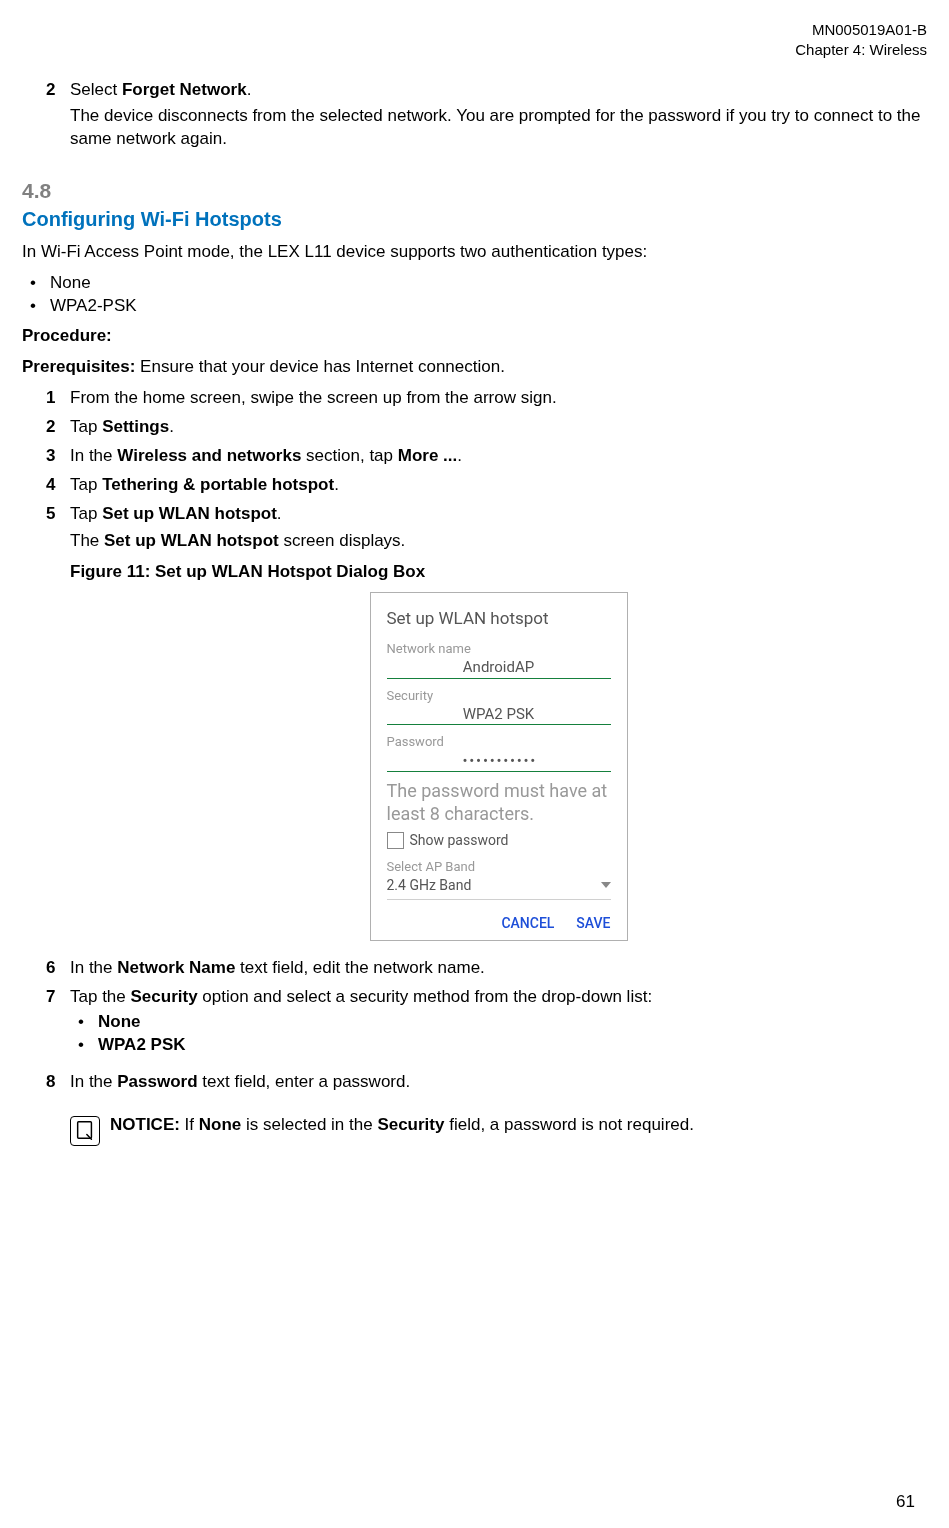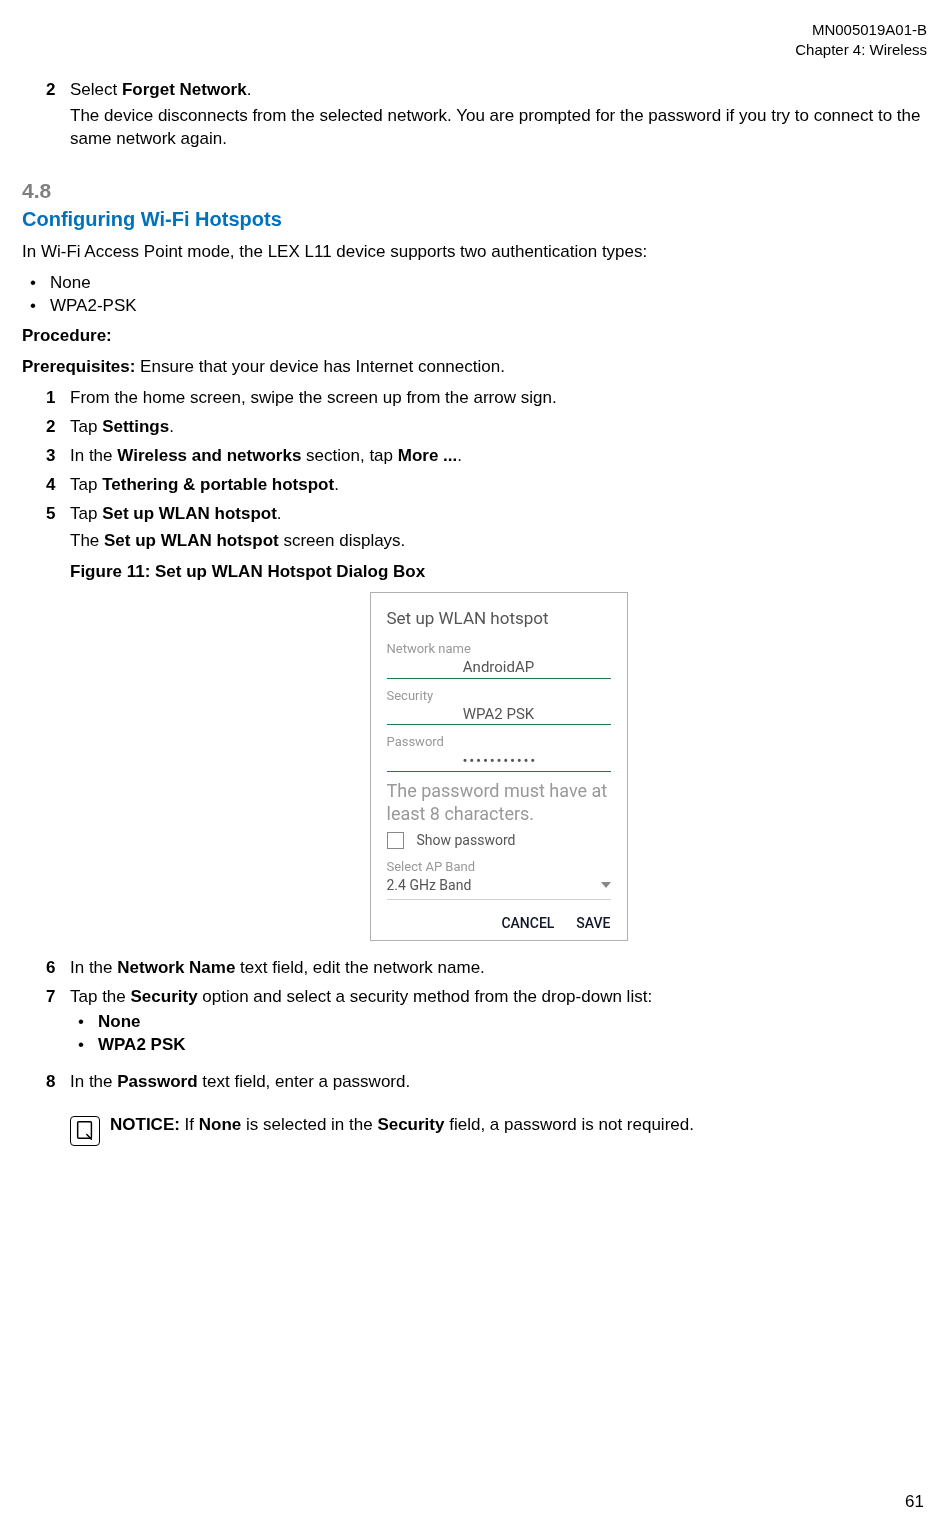--- a/index.html
+++ b/index.html
@@ -79,21 +79,21 @@
     position: relative;
     flex-shrink: 0;
   }
   .notice-icon-box svg {
     position: absolute;
     top: 2px; left: 3px;
     width: 22px; height: 22px;
   }
   .page-num {
     position: absolute;
-    right: 25px;
+    right: 34px;
     bottom: 14px;
     font-size: 17px;
     margin-left: 36px;
   }
   .dialog-wrap {
     display: flex;
     justify-content: center;
     margin: 6px 0 10px 0;
   }
   .dialog-box {
@@ -108,21 +108,21 @@
   .dlg-title { color: #555; font-size: 17px; margin-bottom: 10px; }
   .dlg-label { color: #999; font-size: 13px; margin-top: 8px; }
   .dlg-value {
     color: #555;
     font-size: 15px;
     border-bottom: 1px solid #15803d;
     margin-bottom: 4px;
     text-align: center;
   }
   .dlg-hint { color: #999; font-size: 18px; margin: 8px 0 6px 0; line-height: 1.25; }
-  .dlg-check { display: flex; align-items: center; gap: 13px; font-size: 14px; color: #555; margin-bottom: 8px;}
+  .dlg-check { display: flex; align-items: center; gap: 6px; font-size: 14px; color: #555; margin-bottom: 8px;}
   .dlg-check-box {
     width: 15px; height: 15px; border: 1.5px solid #888;
   }
   .dlg-select-row {
     display: flex;
     justify-content: space-between;
     align-items: center;
     border-bottom: 1px solid #d0d0d0;
     padding-bottom: 4px;
   }
@@ -131,21 +131,21 @@
     border-left: 5px solid transparent;
     border-right: 5px solid transparent;
     border-top: 6px solid #888;
   }
   .dlg-btns {
     display: flex;
     justify-content: flex-end;
     gap: 22px;
     margin-top: 14px;
     font-weight: 500;
-    color: #0f172a;
+    color: #1d4ed8;
     font-size: 14px;
   }
 </style>
 </head>
 <body>
 
 <div class="page">
 
   <div class="header">
     <div>MN005019A01-B</div>

